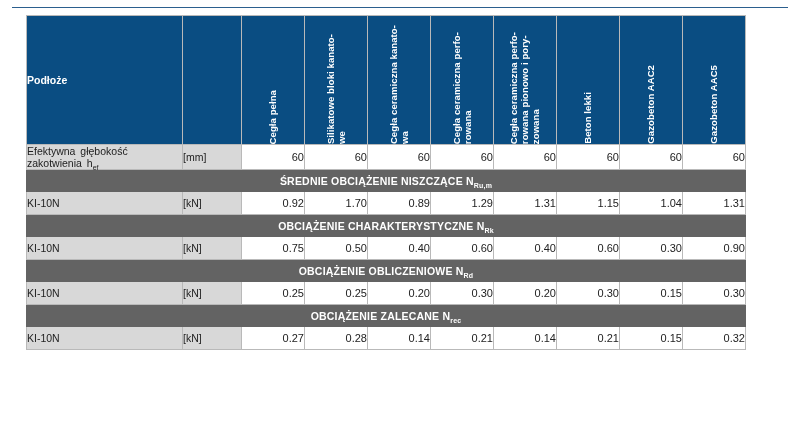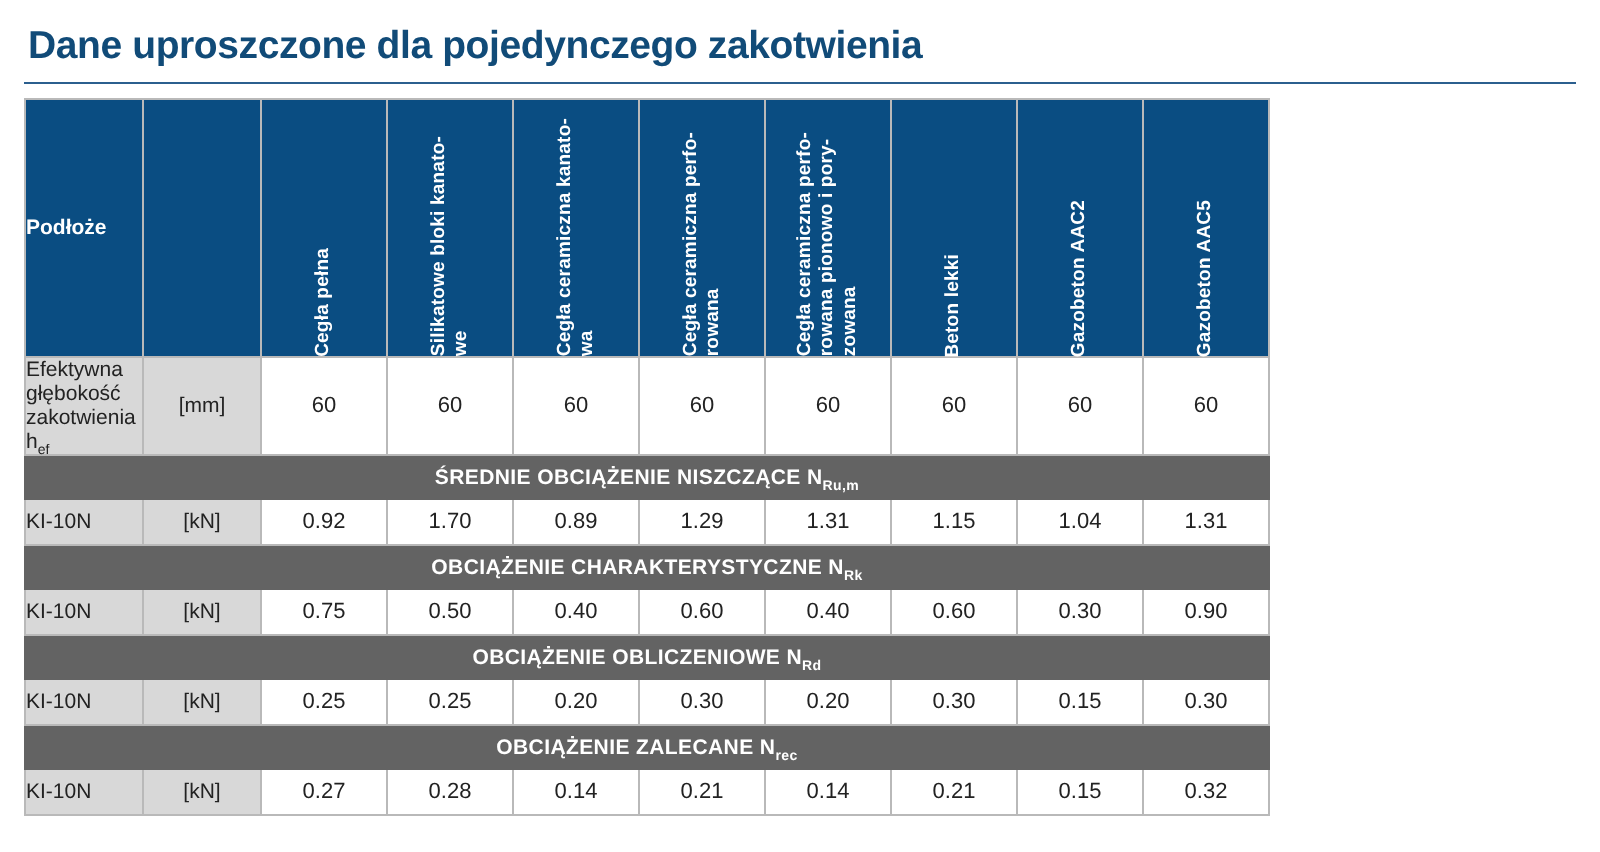--- a/index.html
+++ b/index.html
@@ -35,22 +35,22 @@
     margin: 9px 0 0 4px;
     word-spacing: 2px;
     line-height: 1.2;
   }
   .rule {
     height: 1px;
     background: #2b5f8e;
     margin: 7px 2px 0 2px;
   }
   table.data {
-    width: 623px;
-    margin: 7px 2px 0 2px;
+    width: 720px;
+    margin: 7px 2px 0 16px;
     border-collapse: collapse;
     table-layout: fixed;
   }
   table.data td, table.data th {
     border: 1px solid #b9b9b9;
     padding: 0;
   }
   
   thead th {
     background: #0a4d82;
@@ -94,27 +94,27 @@
     background: #d8d8d8;
     font-size: 10.5px;
     text-align: left;
     padding-left: 12px;
     height: 22px;
     word-spacing: 2px;
   }
   td.unit {
     background: #d8d8d8;
     font-size: 10.5px;
-    text-align: center;
+    text-align: left;
     height: 22px;
   }
   td.val {
     background: #ffffff;
     font-size: 11px;
-    text-align: center;
+    text-align: right;
     height: 22px;
   }
   tr.band td {
     background: #636363;
     color: #ffffff;
     font-size: 10.5px;
     font-weight: bold;
     text-align: center;
     height: 21px;
     border: 1px solid #636363;
@@ -123,21 +123,20 @@
   sub {
     font-size: 7px;
     line-height: 0;
   }
 </style>
 </head>
 <body>
 
 <div class="page">
 
-  <div class="doc-title">Dane uproszczone dla pojedynczego zakotwienia</div>
   <div class="rule"></div>
 
   <table class="data">
     <thead>
       <tr>
         <th class="h-subst">Podłoże</th>
         <th class="h-unit"></th>
         <th class="h-col">
           <div class="vert-wrap">
               <span class="vert">Cegła pełna</span>

